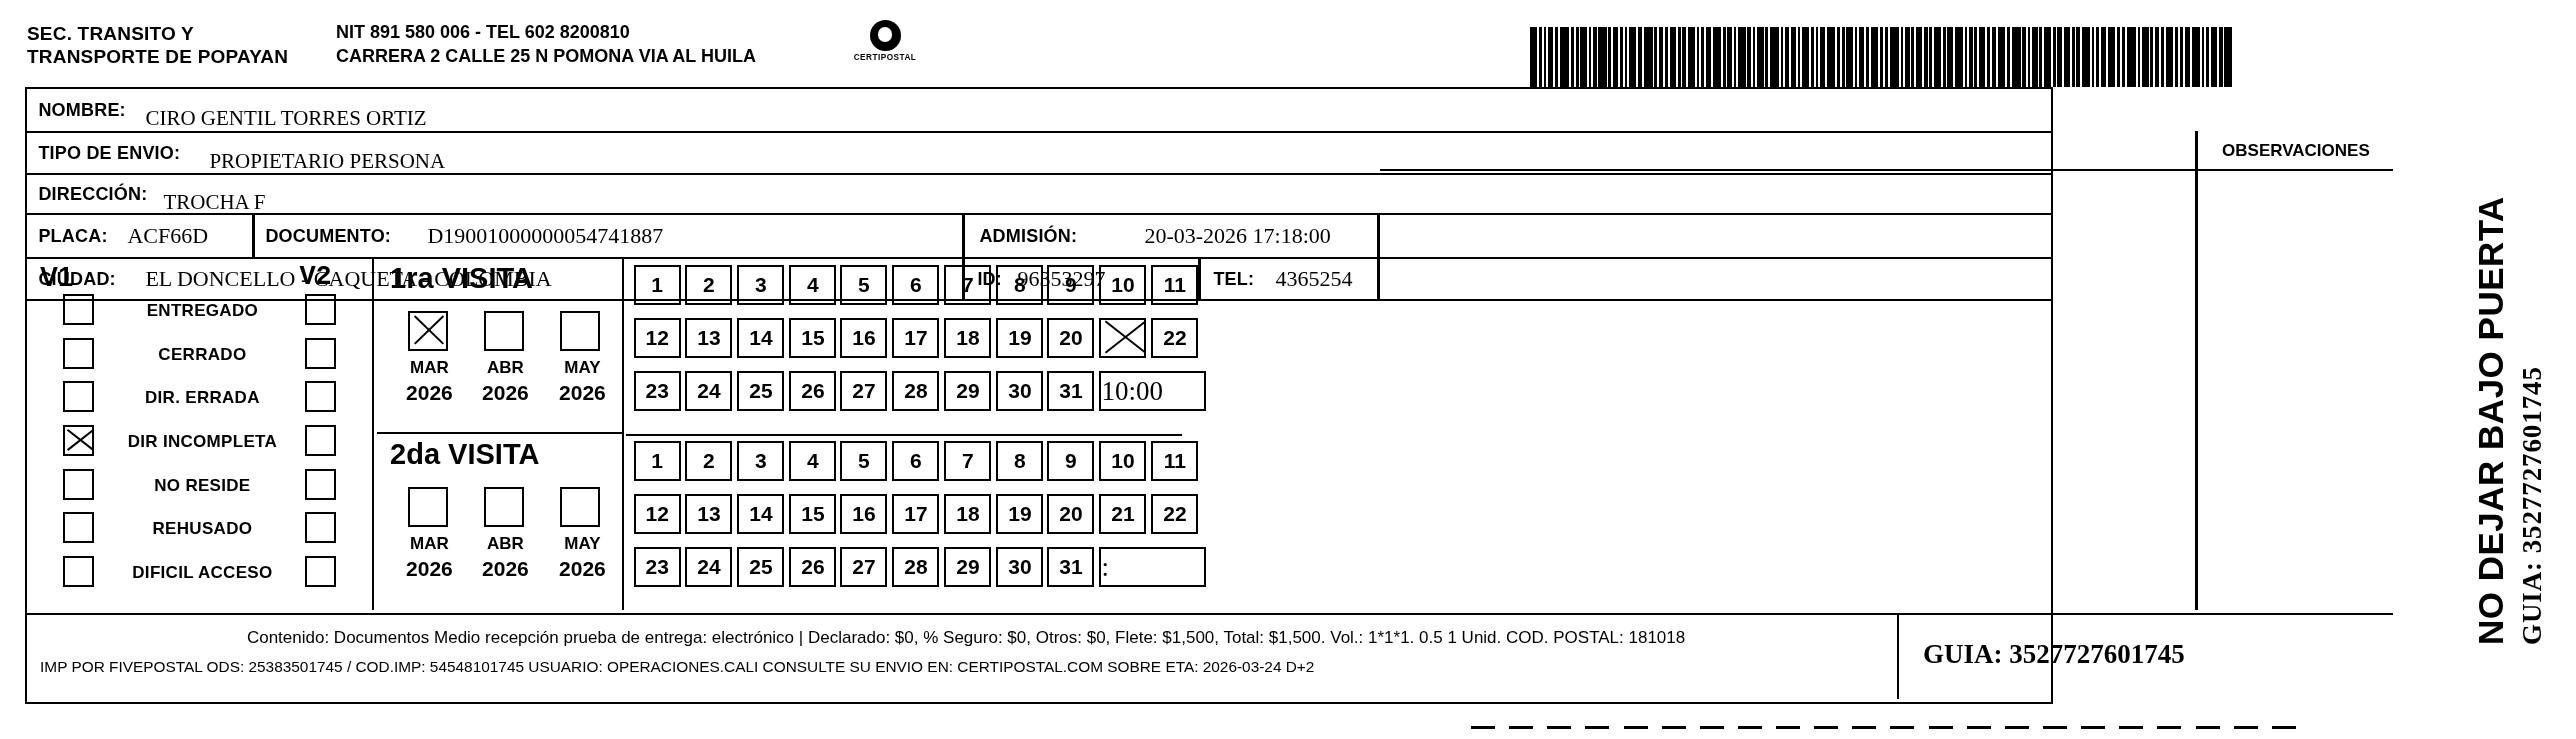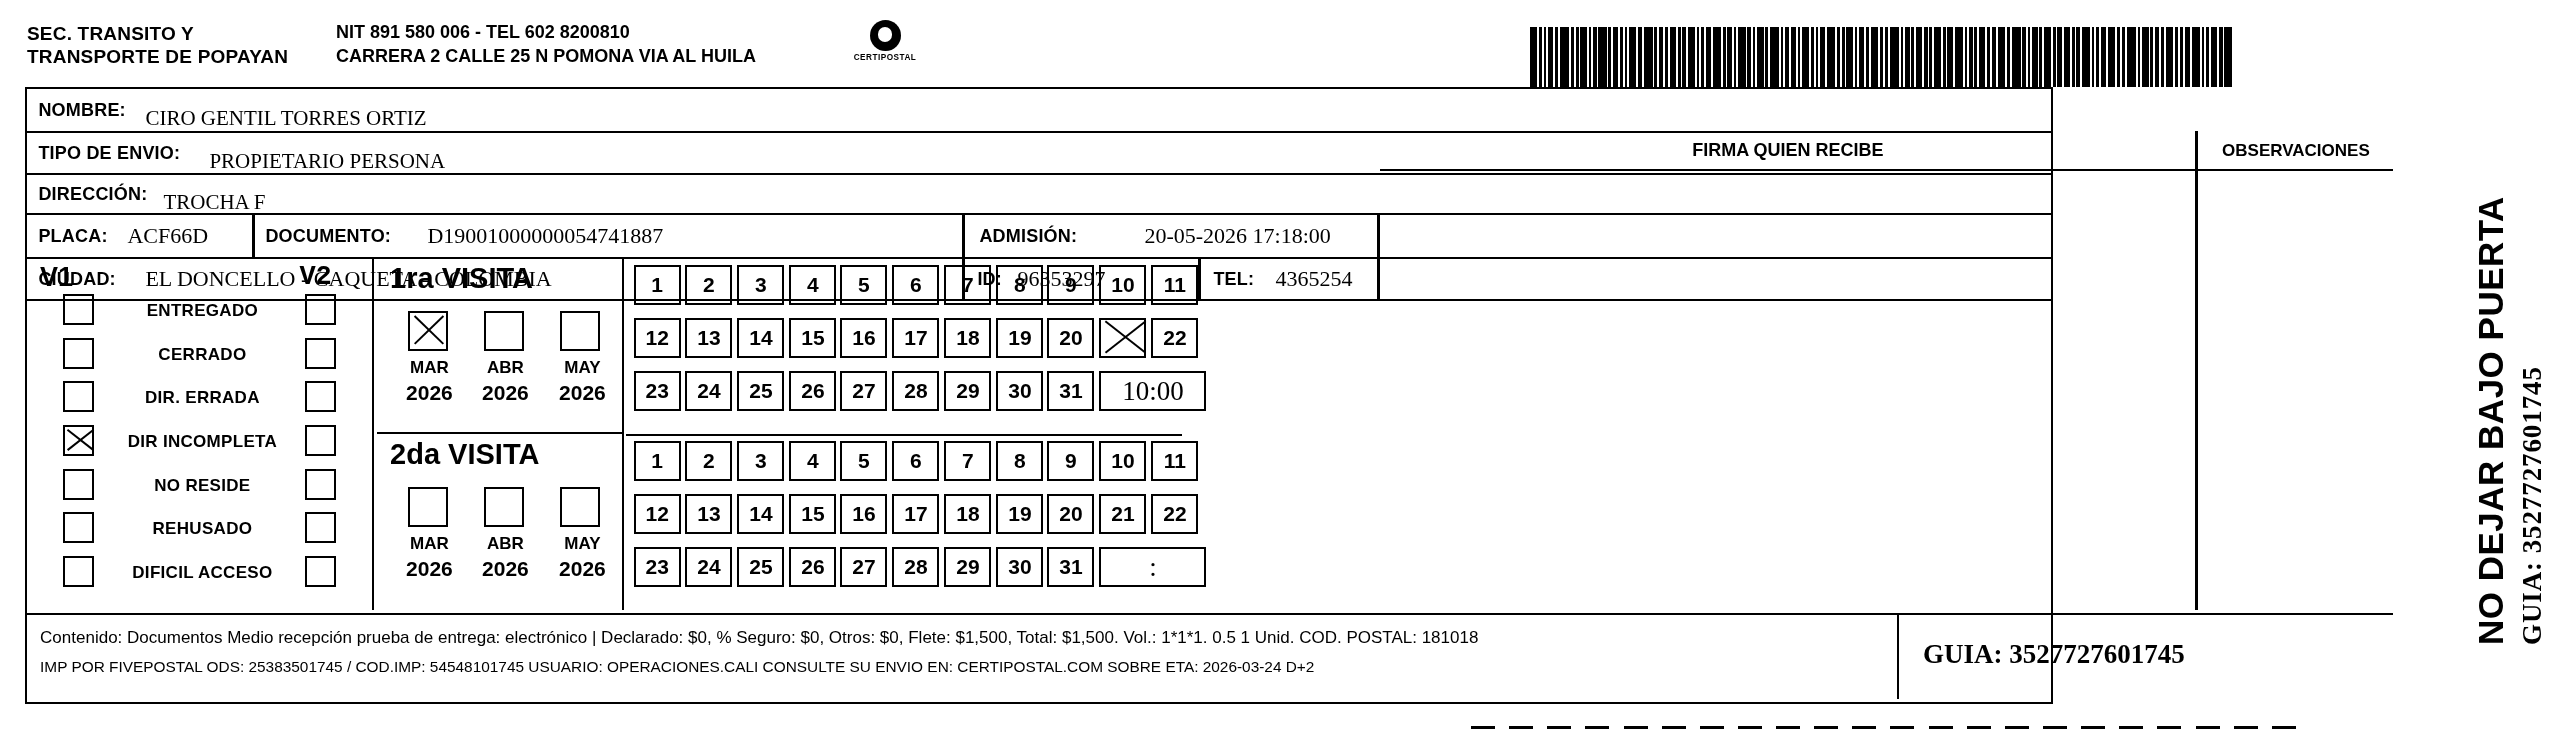--- a/index.html
+++ b/index.html
@@ -64,27 +64,27 @@
   .visitblk{position:absolute;left:350px;width:247px;height:176px;border-right:2.7px solid #000;box-sizing:border-box;}
   .visit-title{position:absolute;left:12.7px;top:3.6px;font-size:29px;font-weight:700;}
   .mbox{position:absolute;top:53px;width:40px;height:40px;border:2.7px solid #000;box-sizing:border-box;}
   .mname{position:absolute;top:100px;width:64px;text-align:center;font-size:17px;font-weight:700;}
   .myear{position:absolute;top:123px;width:64px;text-align:center;font-size:21px;font-weight:700;}
 
   .daygrid{position:absolute;left:599px;width:556px;height:176px;}
   .day{position:absolute;width:47px;height:40px;border:2.7px solid #000;box-sizing:border-box;font-size:21px;font-weight:700;text-align:center;line-height:36px;}
   .day .x:before,.day .x:after{content:"";position:absolute;left:-1.8px;top:16.3px;width:51px;height:1.8px;background:#000;}
   .day .x:before{transform:rotate(38deg);} .day .x:after{transform:rotate(-38deg);}
-  .timebox{position:absolute;width:107px;height:40px;border:2.7px solid #000;box-sizing:border-box;text-align:center;font-size:22px;line-height:36px;font-family:"Liberation Serif",serif;}
+  .timebox{position:absolute;width:107px;height:40px;border:2.7px solid #000;box-sizing:border-box;text-align:left;font-size:22px;line-height:36px;font-family:"Liberation Serif",serif;}
   .hand{font-family:"Liberation Serif",serif;font-size:27px;}
 
   
   .footer{position:absolute;left:0;bottom:0;width:2366px;height:89px;border-top:2.7px solid #000;box-sizing:border-box;}
   .foot-txt{position:absolute;left:12.7px;top:11px;width:1852px;}
-  .foot-txt .f1{font-size:17px;line-height:23.6px;}
+  .foot-txt .f1{font-size:17px;line-height:23.6px;text-align:center;}
   .foot-txt .f2{font-size:15.4px;line-height:23.6px;margin-top:5.4px;}
   .foot-guia{position:absolute;left:1870px;top:0;width:496px;height:84px;border-left:2.7px solid #000;box-sizing:border-box;}
   .foot-guia span{position:absolute;left:23.6px;top:23.6px;font-size:27px;font-weight:600;font-family:"Liberation Serif",serif;}
 
   
   .vert{position:absolute;left:2415px;top:64px;width:145px;height:636px;}
   .vert .t{position:absolute;transform-origin:left top;transform:rotate(-90deg);white-space:nowrap;}
   .vert .big{left:56px;top:581px;font-size:35px;font-weight:700;letter-spacing:0.5px;}
   .vert .small{left:102px;top:581px;font-size:27px;font-weight:600;font-family:"Liberation Serif",serif;letter-spacing:0.9px;}
 
@@ -238,39 +238,38 @@
     </div>
 
     <div class="row r-placa">
       <span class="cellpad lbl">PLACA:</span>
       <span class="cellpad val-sm" style="left:100px;">ACF66D</span>
       <div class="vdiv" style="left:225px;"></div>
       <span class="cellpad lbl" style="left:238px;">DOCUMENTO:</span>
       <span class="cellpad val-sm" style="left:400px;">D19001000000054741887</span>
       <div class="vdiv" style="left:935px;"></div>
       <span class="cellpad lbl" style="left:952px;">ADMISIÓN:</span>
-      <span class="cellpad val-sm" style="left:1117px;">20-05-2026 17:18:00</span>
+      <span class="cellpad val-sm" style="left:1117px;">20-03-2026 17:18:00</span>
       <div class="vdiv" style="left:1350px;"></div>
     </div>
 
     <div class="row r-ciudad">
       <span class="cellpad lbl">CIUDAD:</span>
       <span class="cellpad val-sm" style="left:118px;">EL DONCELLO - CAQUETA - COLOMBIA</span>
       <div class="vdiv" style="left:935px;"></div>
       <span class="cellpad lbl" style="left:950px;">ID:</span>
       <span class="cellpad val-sm" style="left:990px;">96353297</span>
       <div class="vdiv" style="left:1171px;"></div>
       <span class="cellpad lbl" style="left:1186px;">TEL:</span>
       <span class="cellpad val-sm" style="left:1248px;">4365254</span>
       <div class="vdiv" style="left:1350px;"></div>
     </div>
 
     <div class="firma">
       <div class="firma-hdr">
-        <div class="t1">FIRMA QUIEN RECIBE</div>
         <div class="t2">OBSERVACIONES</div>
       </div>
       <div class="firma-split"></div>
     </div>
 
     <div class="vgrid">
 
       <div class="vcol" id="statuscol">
         <span class="v1">V1</span>
         <span class="v2">V2</span>

